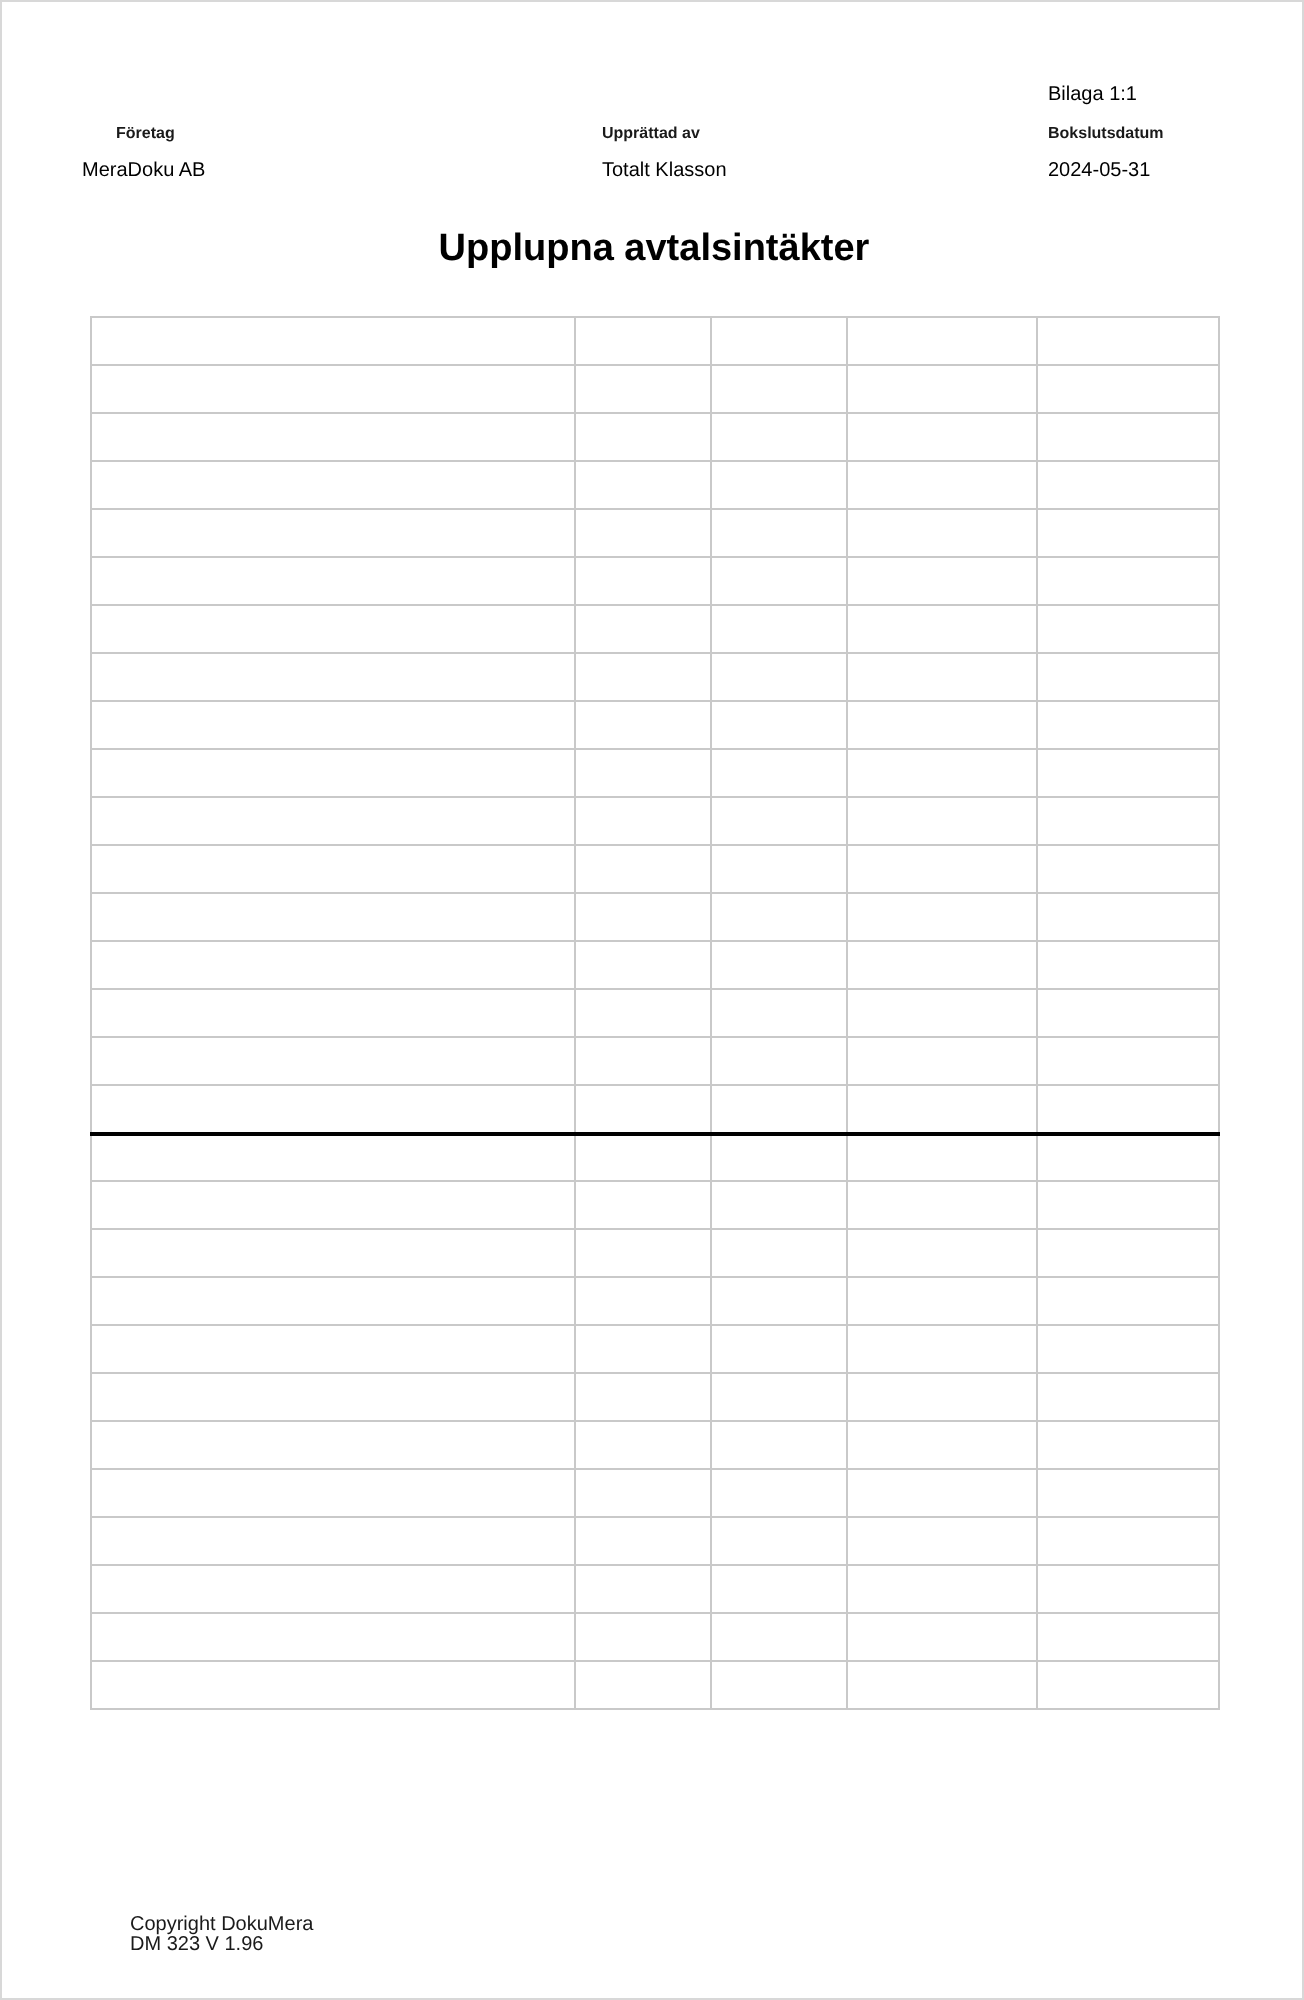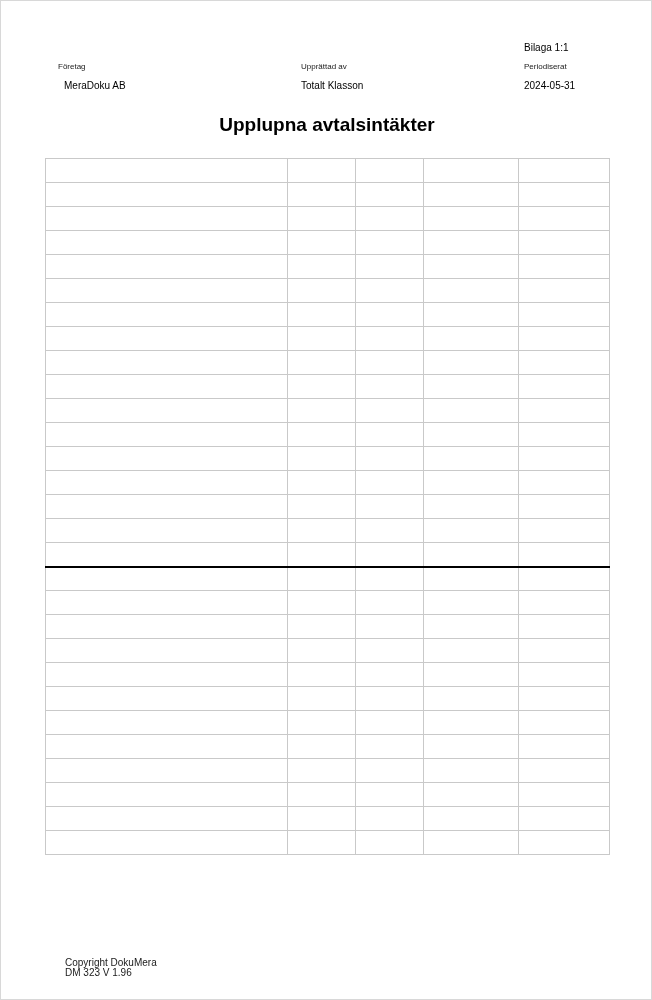--- a/index.html
+++ b/index.html
@@ -12,24 +12,24 @@
     overflow:hidden;
   }
   .page{
     position:absolute;inset:0;
     background:#fff;
     border:1px solid #d8d8d8;
     box-sizing:border-box;
   }
   
   .meta{position:absolute;white-space:nowrap;}
-  .meta-label{font-size:8px;color:#1a1a1a;}
+  .meta-label{font-size:8px;color:#1a1a1a;font-weight:bold;}
   .meta-value{font-size:10px;font-weight:normal;}
   .pos-company-label{left:57px;top:61px;}
-  .pos-company-value{left:63px;top:79px;text-align:right;}
+  .pos-company-value{left:40px;top:79px;text-align:right;}
   .pos-prepared-label{left:300px;top:61px;}
   .pos-prepared-value{left:300px;top:79px;}
   .pos-attachment{left:523px;top:41px;}
   .pos-closing-label{left:523px;top:61px;}
   .pos-closing-value{left:523px;top:79px;}
   
   .doc-title{
     position:absolute;left:0;top:113px;width:652px;
     text-align:center;font-size:19px;font-weight:bold;
   }
@@ -64,21 +64,21 @@
 
 <div class="page">
 
   <div class="meta meta-label pos-company-label">Företag</div>
   <div class="meta meta-value pos-company-value">MeraDoku AB</div>
 
   <div class="meta meta-label pos-prepared-label">Upprättad av</div>
   <div class="meta meta-value pos-prepared-value">Totalt Klasson</div>
 
   <div class="meta meta-value pos-attachment">Bilaga 1:1</div>
-  <div class="meta meta-label pos-closing-label">Periodiserat</div>
+  <div class="meta meta-label pos-closing-label">Bokslutsdatum</div>
   <div class="meta meta-value pos-closing-value">2024-05-31</div>
 
   <div class="doc-title">Upplupna avtalsintäkter</div>
 
   <table class="form">
     <colgroup>
       <col style="width:242px">
       <col style="width:68px">
       <col style="width:68px">
       <col style="width:95px">

